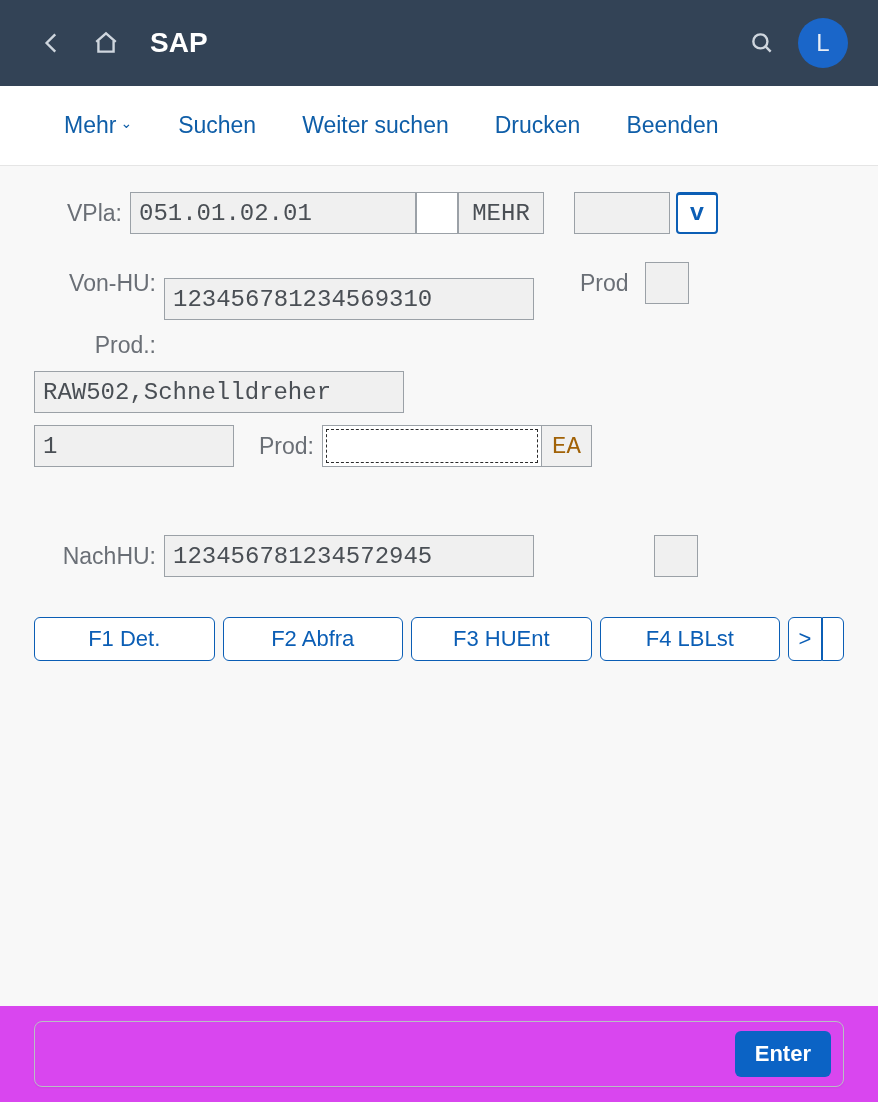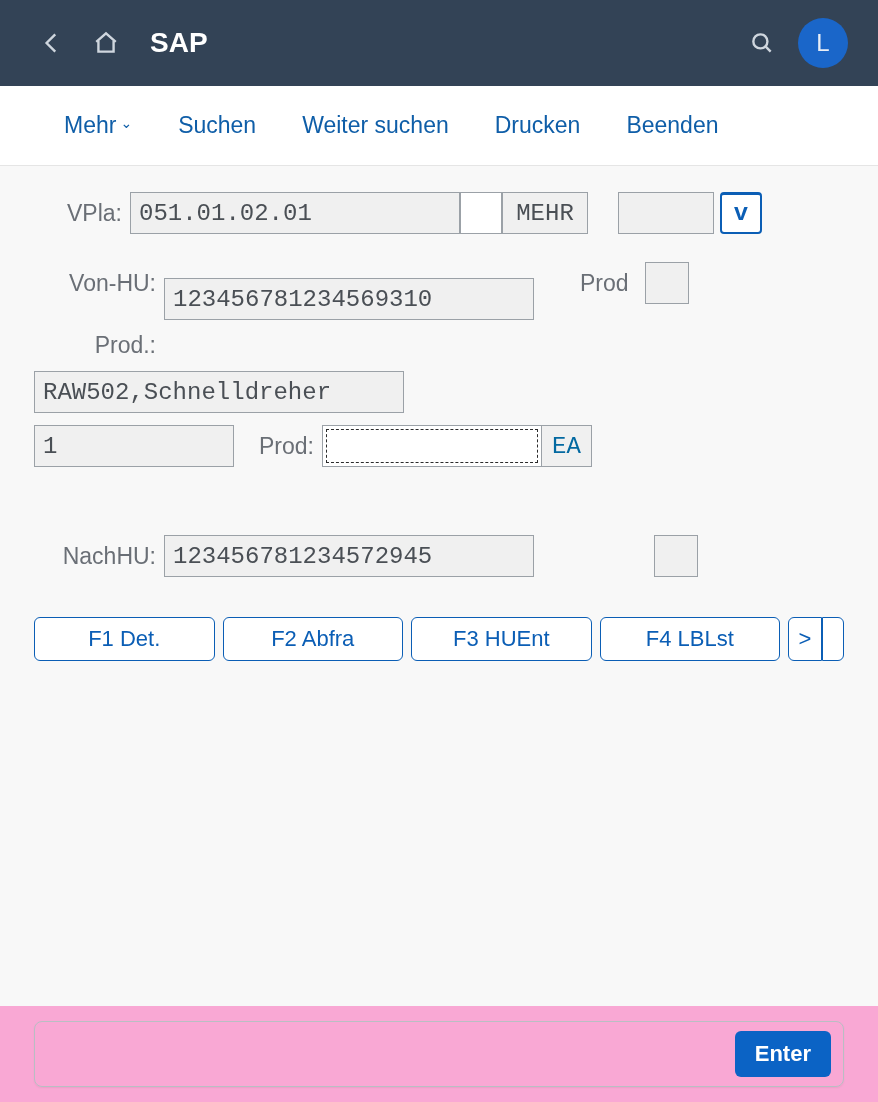--- a/index.html
+++ b/index.html
@@ -105,21 +105,21 @@
   .fkey-more .blank { width:22px; border-left:none; border-radius:0 6px 6px 0;}
   .fkey-more .piece {
     height:44px; border:1.5px solid #0b5eb5; background:#fff; color:#0b5eb5;
     display:flex;align-items:center;justify-content:center; font-size:22px;
   }
   .footer {
     position: absolute;
     bottom: 0;
     left:0; right:0;
     height: 96px;
-    background:#f9a8d4;
+    background:#d946ef;
     display:flex; align-items:center;
     padding:0 34px;
   }
   .footer-bar {
     flex:1;
     height:66px;
     border:1px solid #b9bec3;
     border-radius:8px;
     display:flex; align-items:center; justify-content:flex-end;
     padding:0 12px;
@@ -143,21 +143,21 @@
   }
   .imng-input .dotted {
     border: 1px dashed #2b2b2b;
     width:100%; height:100%;
   }
   .ea-box {
     height:42px; width:50px;
     border:1px solid #9ba1a7; border-left:none;
     background:#f0f0f0;
     display:flex; align-items:center; justify-content:center;
-    font-family:"Courier New",monospace; font-size:24px; color:#0369a1;
+    font-family:"Courier New",monospace; font-size:24px; color:#a16207;
   }
 </style>
 </head>
 <body>
 
 <div class="header">
   <div class="nav-icon">
     <svg viewBox="0 0 24 24">
         <polyline points="15 4 7 12 15 20"></polyline>
       </svg>
@@ -189,21 +189,21 @@
   <div class="tb-item">Suchen</div>
   <div class="tb-item">Weiter suchen</div>
   <div class="tb-item">Drucken</div>
   <div class="tb-item">Beenden</div>
 </div>
 
 <div class="content">
 
   <div class="row">
     <div class="lbl" style="width:96px;">VPla:</div>
-    <div class="mono-ro" style="width:330px;">051.01.02.01</div>
+    <div class="mono-ro" style="width:286px;">051.01.02.01</div>
     <div class="small-sq" style="background:#fff;"></div>
     <div class="mehr-box">MEHR</div>
     <div style="width:30px;"></div>
     <div class="mono-ro" style="width:96px;"></div>
     <div style="width:6px;"></div>
     <div class="v-btn">v</div>
   </div>
 
   <div class="row">
     <div class="lbl" style="width:130px;">Von-HU:</div>

